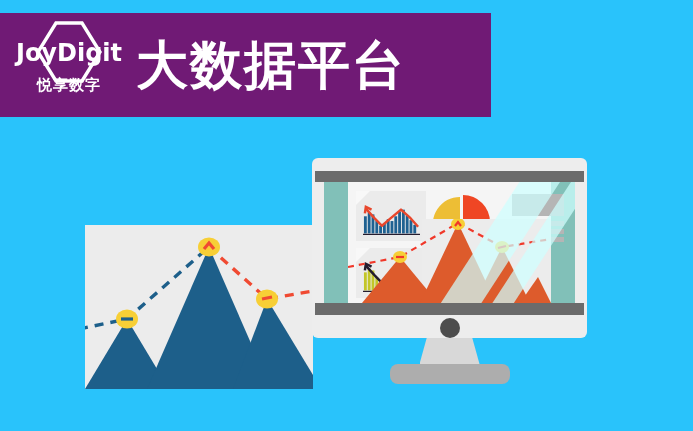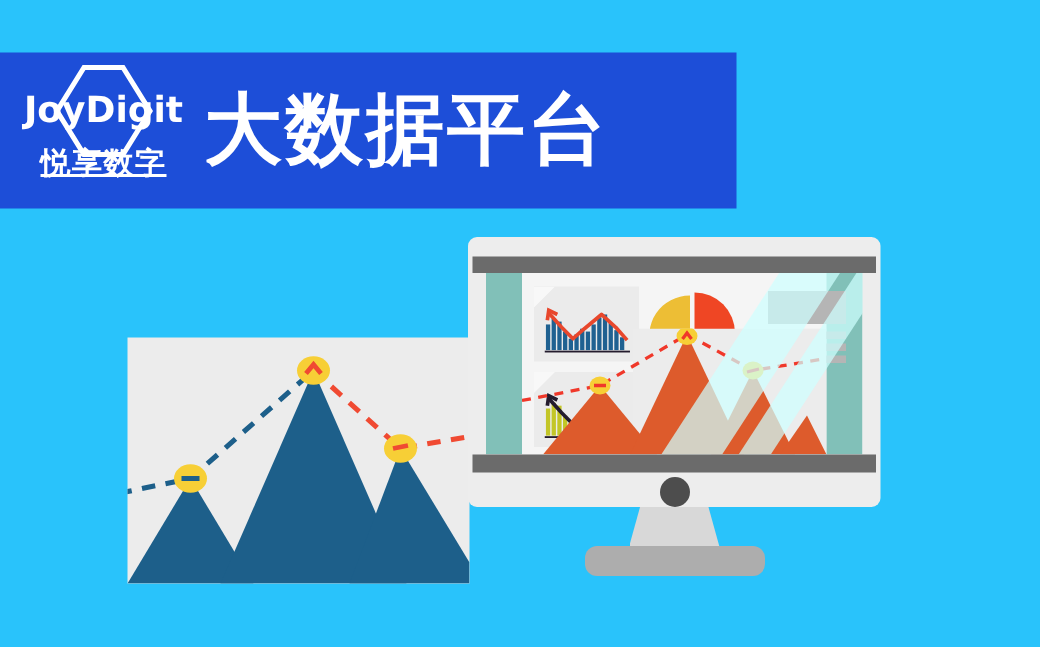--- a/index.html
+++ b/index.html
@@ -7,44 +7,43 @@
     width:693px;height:431px;
     background:#29c3fb;
     font-family:"Liberation Sans","DejaVu Sans",sans-serif;
     overflow:hidden;
     position:relative;
   }
   #stage{position:absolute;left:0;top:0;width:693px;height:431px;overflow:hidden;background:#29c3fb;}
 
   
   .banner{
-    position:absolute;left:0;top:35px;width:491px;height:104px;
-    background:#1d4ed8;
+    position:absolute;left:0;top:13px;width:491px;height:104px;
+    background:#701a75;
     display:flex;align-items:center;
   }
   .logo-block{
     position:relative;width:118px;height:96px;margin-left:10px;
     display:flex;flex-direction:column;align-items:center;justify-content:center;
   }
   .hex{
     position:absolute;left:26px;top:4px;width:66px;height:62px;
   }
   .logo-word{
     position:relative;z-index:2;
     color:#ffffff;font-weight:bold;font-size:24px;letter-spacing:0px;
     font-family:"DejaVu Sans",sans-serif;
     line-height:1;
     margin-top:4px;
   }
   .logo-sub{
     position:relative;z-index:2;
-    color:#ffffff;font-weight:bold;font-size:20px;letter-spacing:1px;
+    color:#ffffff;font-weight:bold;font-size:15px;letter-spacing:1px;
     margin-top:13px;line-height:1;
     font-family:"DejaVu Sans","Liberation Sans",sans-serif;
-    text-decoration:underline;
   }
   .banner-title{
     color:#ffffff;font-weight:bold;font-size:52px;letter-spacing:2px;
     margin-left:8px;line-height:1;
     font-family:"DejaVu Sans","Liberation Sans",sans-serif;
   }
 
   
   .left-panel{
     position:absolute;left:85px;top:225px;width:228px;height:164px;

